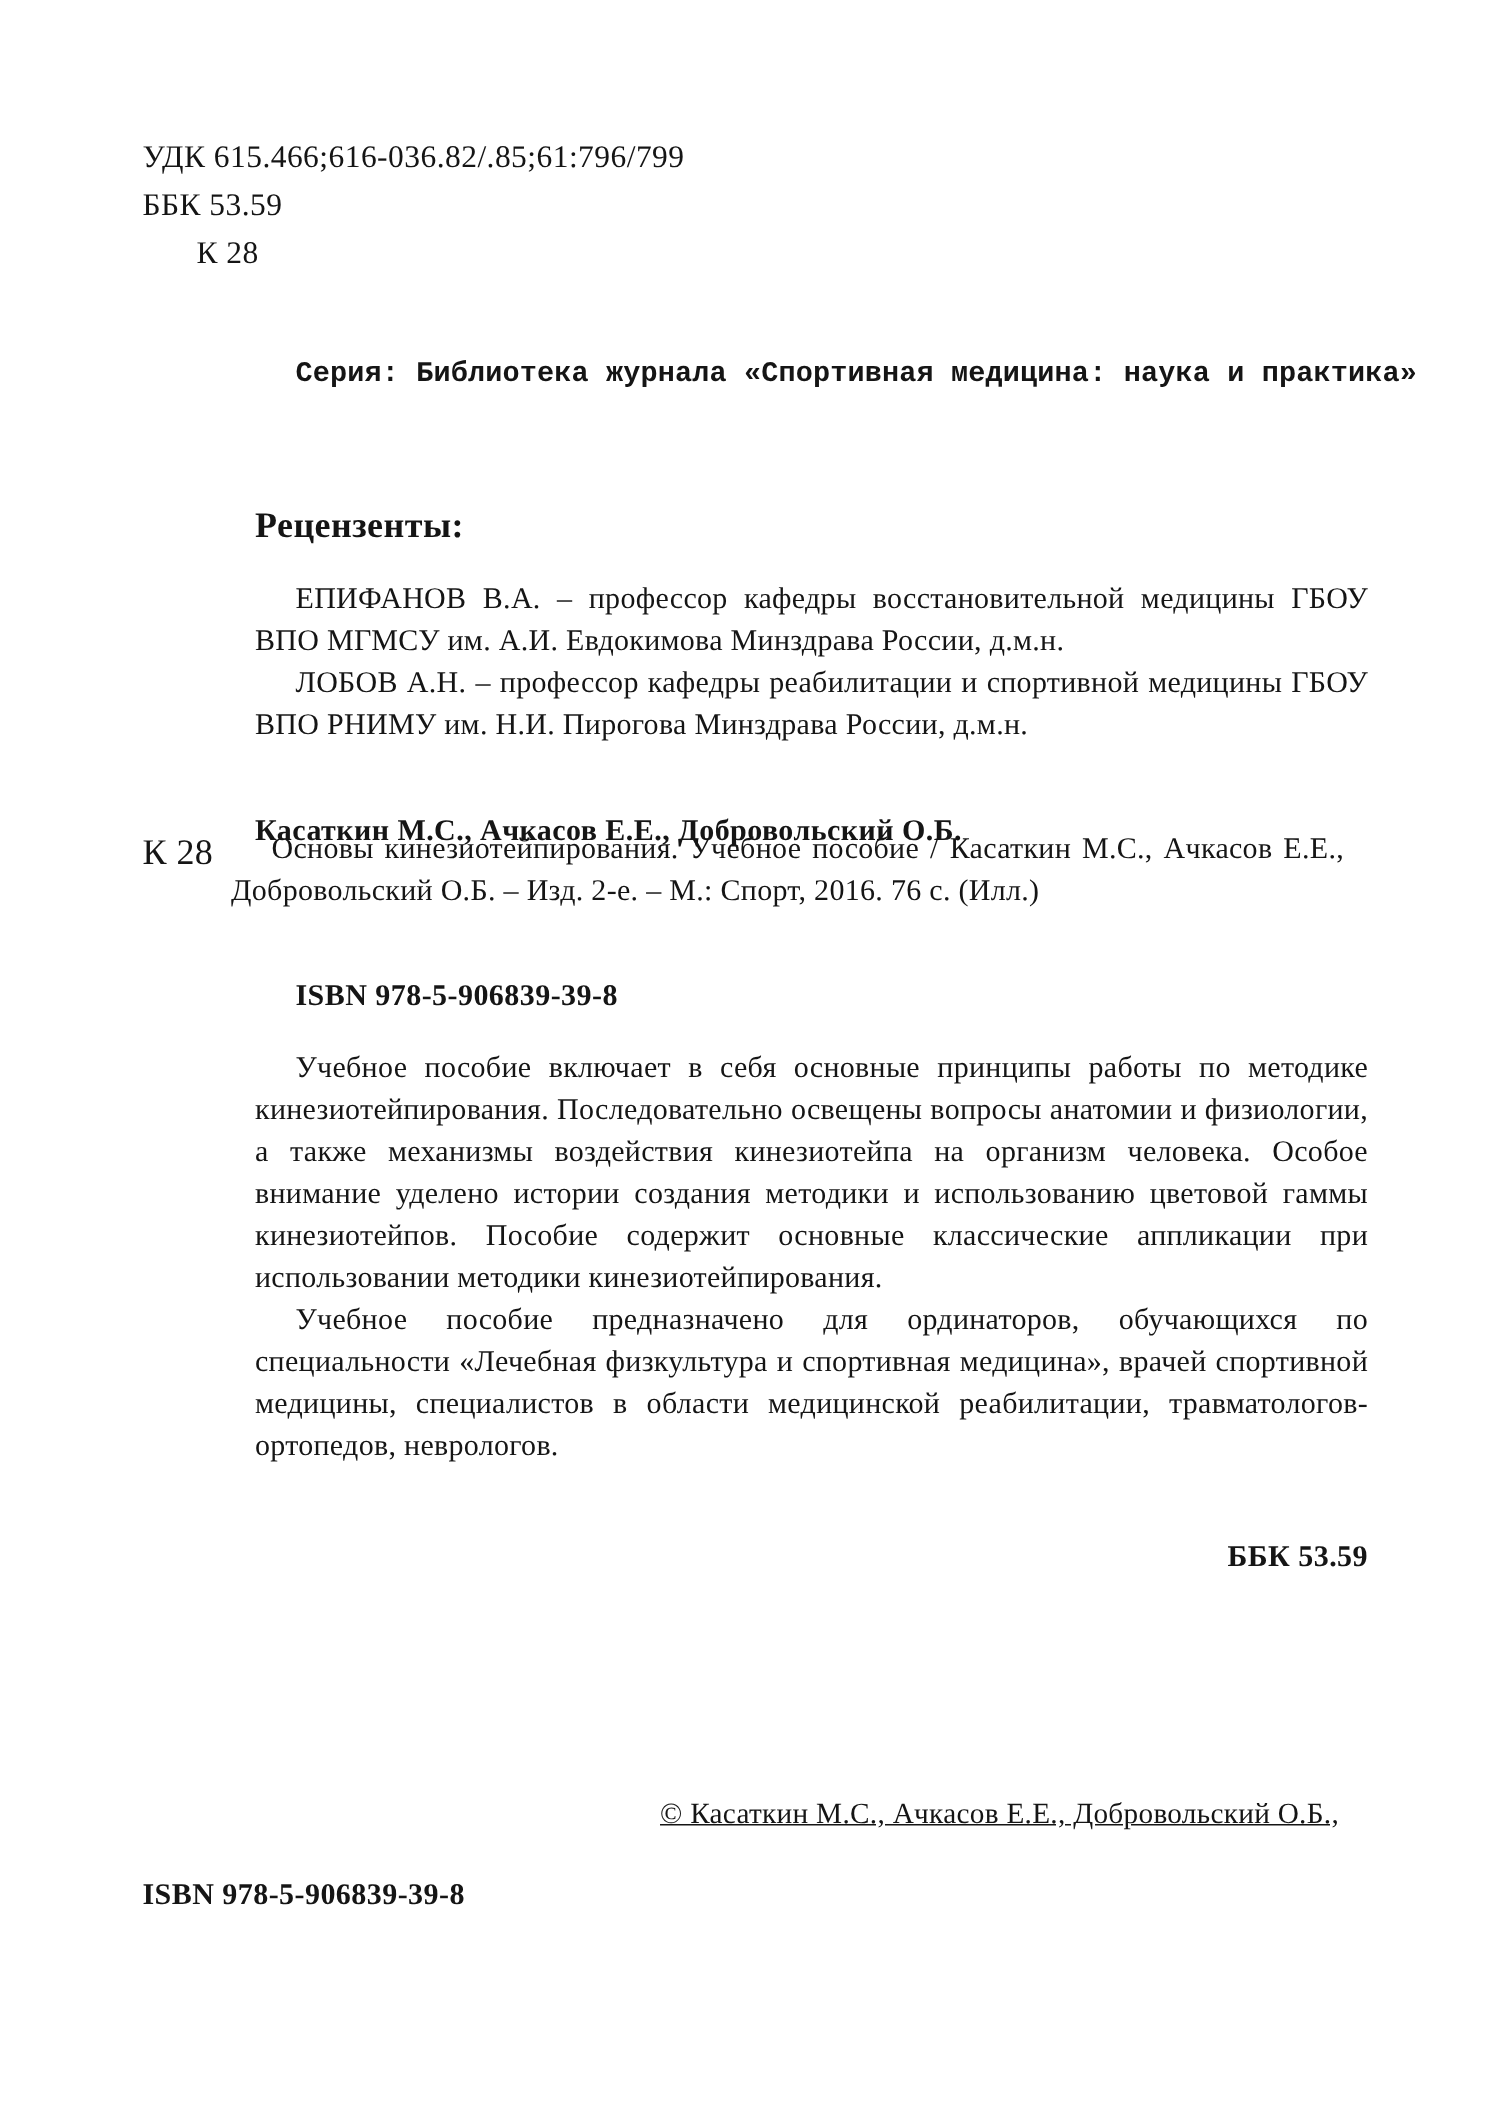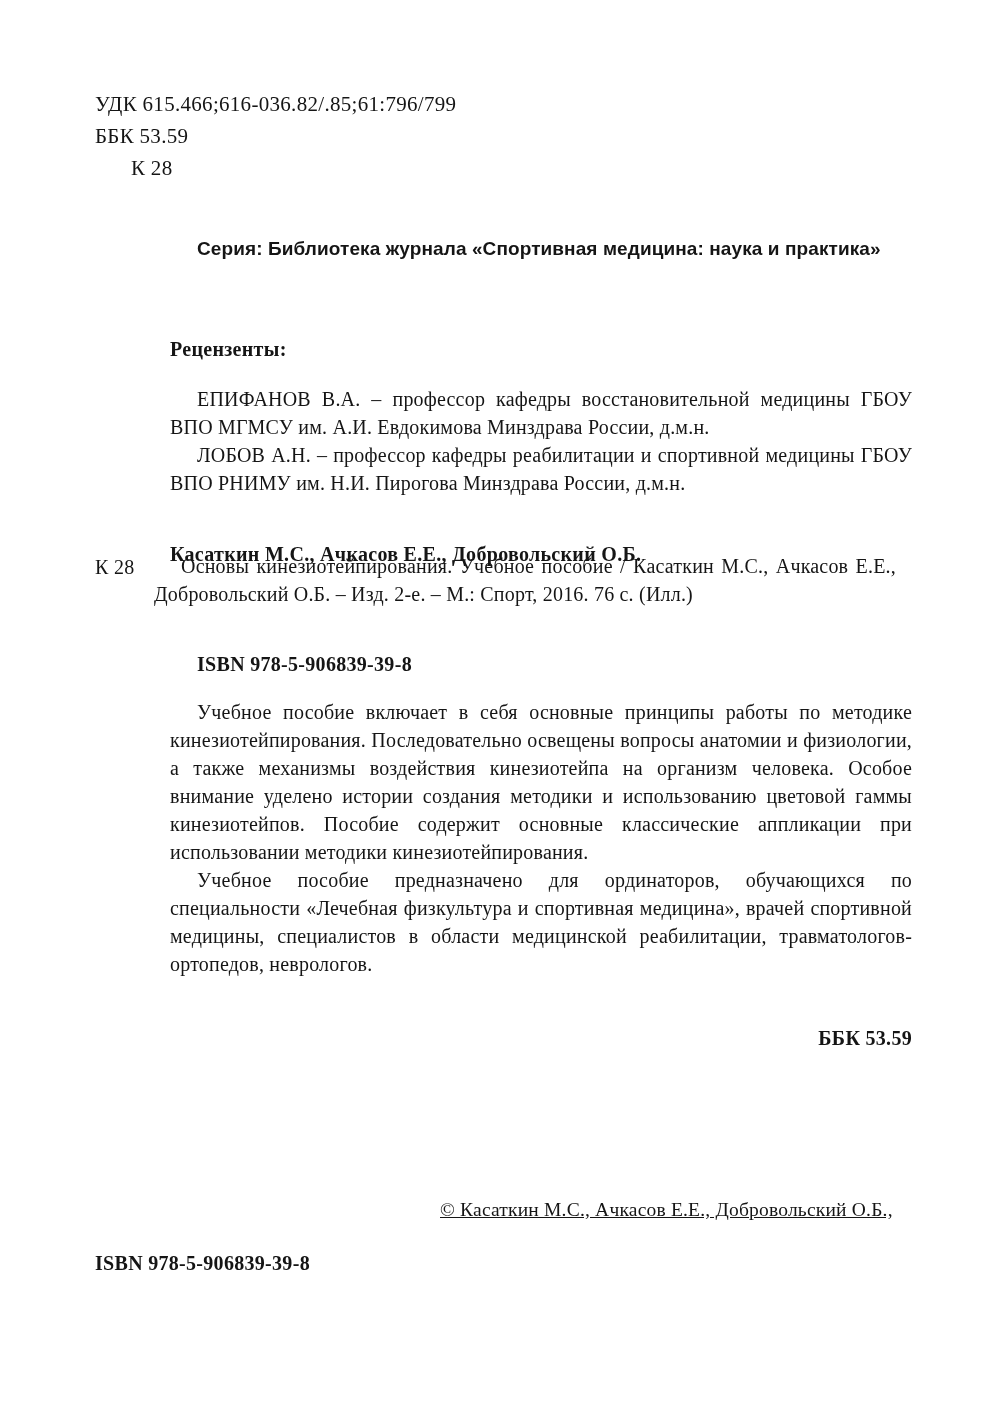--- a/index.html
+++ b/index.html
@@ -14,28 +14,28 @@
     color: #151515;
     overflow: hidden;
     padding-left: 40px;
   }
   .abs { position: absolute; }
   .bold { font-weight: 700; }
   p { margin: 0; }
   .codes { font-size: 21px; line-height: 32px; letter-spacing: 0.3px; }
   .codes .k-indent { padding-left: 36px; }
   .series {
-    font-family: Liberation Sans, sans-serif;
+    font-family: Liberation Mono, monospace;
     font-weight: 700;
     font-size: 19px;
     letter-spacing: 0.1px;
     white-space: nowrap;
     text-align: right;
   }
-  .heading { font-size: 20px; letter-spacing: 0.3px; }
+  .heading { font-size: 24px; letter-spacing: 0.3px; }
   .body-text {
     font-size: 20px;
     line-height: 28px;
     text-align: justify;
     letter-spacing: 0.2px;
   }
   .body-text p.indent { text-indent: 27px; }
   .catalog-authors { font-size: 20px; letter-spacing: 0.3px; margin-top: 16px; }
   .isbn-line { font-size: 20px; letter-spacing: 0.3px; }
   .bbk-right { font-size: 20px; letter-spacing: 0.3px; text-align: right; }

